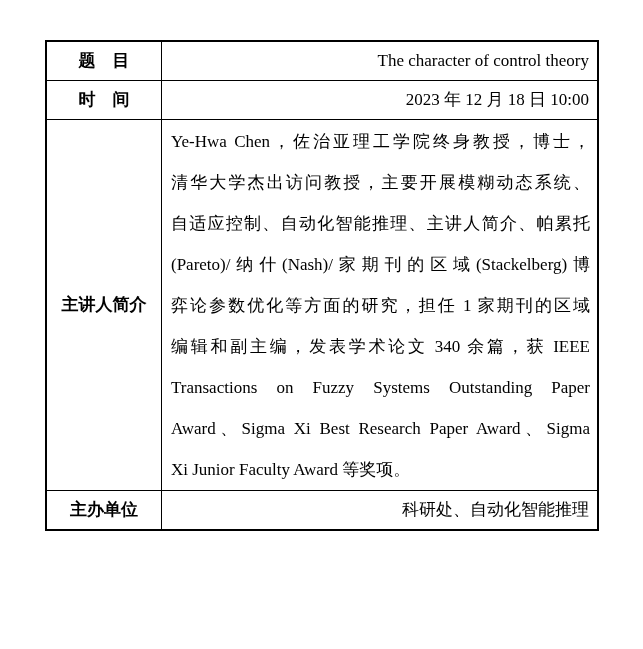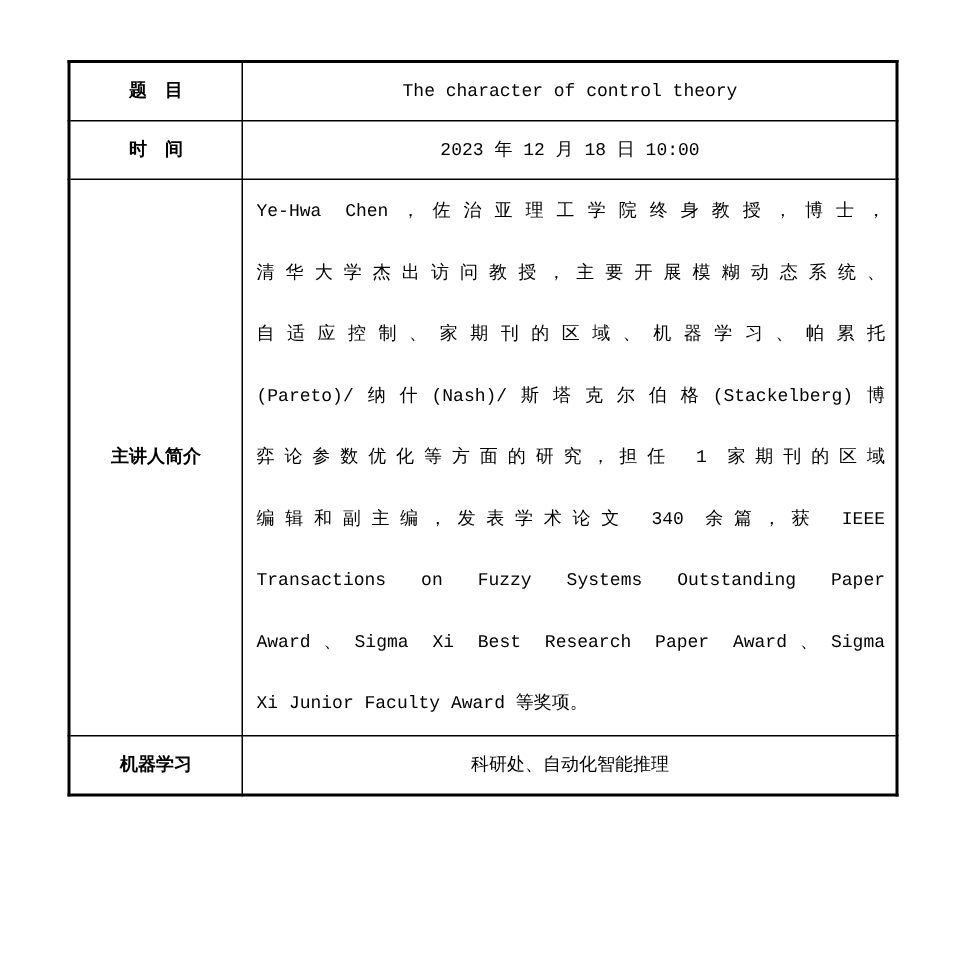--- a/index.html
+++ b/index.html
@@ -22,34 +22,33 @@
     position: absolute;
     left: 45px;
     top: 40px;
     width: 554px;
     border-collapse: collapse;
     table-layout: fixed;
     border: 2px solid #000000;
   }
   table.doc-table td {
     border: 1px solid #000000;
-    font-size: 12px;
+    font-size: 17px;
     overflow: hidden;
-    font-family: Liberation Mono, monospace;
   }
   td.label-cell {
     width: 114px;
     text-align: center;
     vertical-align: middle;
     font-weight: bold;
     padding: 0;
   }
   td.value-cell {
     vertical-align: middle;
-    text-align: center;
+    text-align: right;
     padding: 0 8px 0 9px;
     margin-top: 12px;
   }
   td.bio-cell {
     vertical-align: top;
     padding: 1px 7px 0 9px;
   }
   .bio-line {
     line-height: 41px;
     text-align: justify;
@@ -75,28 +74,28 @@
       </tr>
       <tr class="row-s">
         <td class="label-cell">时　间</td>
         <td class="value-cell">2023 年 12 月 18 日 10:00</td>
       </tr>
       <tr class="row-bio">
         <td class="label-cell">主讲人简介</td>
         <td class="bio-cell">
           <div class="bio-line">Ye-Hwa Chen，佐治亚理工学院终身教授，博士，</div>
           <div class="bio-line">清华大学杰出访问教授，主要开展模糊动态系统、</div>
-          <div class="bio-line">自适应控制、家期刊的区域、机器学习、帕累托</div>
-          <div class="bio-line">(Pareto)/纳什(Nash)/斯塔克尔伯格(Stackelberg)博</div>
+          <div class="bio-line">自适应控制、自动化智能推理、主讲人简介、帕累托</div>
+          <div class="bio-line">(Pareto)/纳什(Nash)/家期刊的区域(Stackelberg)博</div>
           <div class="bio-line">弈论参数优化等方面的研究，担任 1 家期刊的区域</div>
           <div class="bio-line">编辑和副主编，发表学术论文 340 余篇，获 IEEE</div>
           <div class="bio-line">Transactions on Fuzzy Systems Outstanding Paper</div>
           <div class="bio-line">Award、Sigma Xi Best Research Paper Award、Sigma</div>
           <div class="bio-line last-line">Xi Junior Faculty Award 等奖项。</div>
         </td>
       </tr>
       <tr class="row-s2">
-        <td class="label-cell">机器学习</td>
+        <td class="label-cell">主办单位</td>
         <td class="value-cell">科研处、自动化智能推理</td>
       </tr>
     </tbody>
   </table>
 </div>
 
 </body></html>

